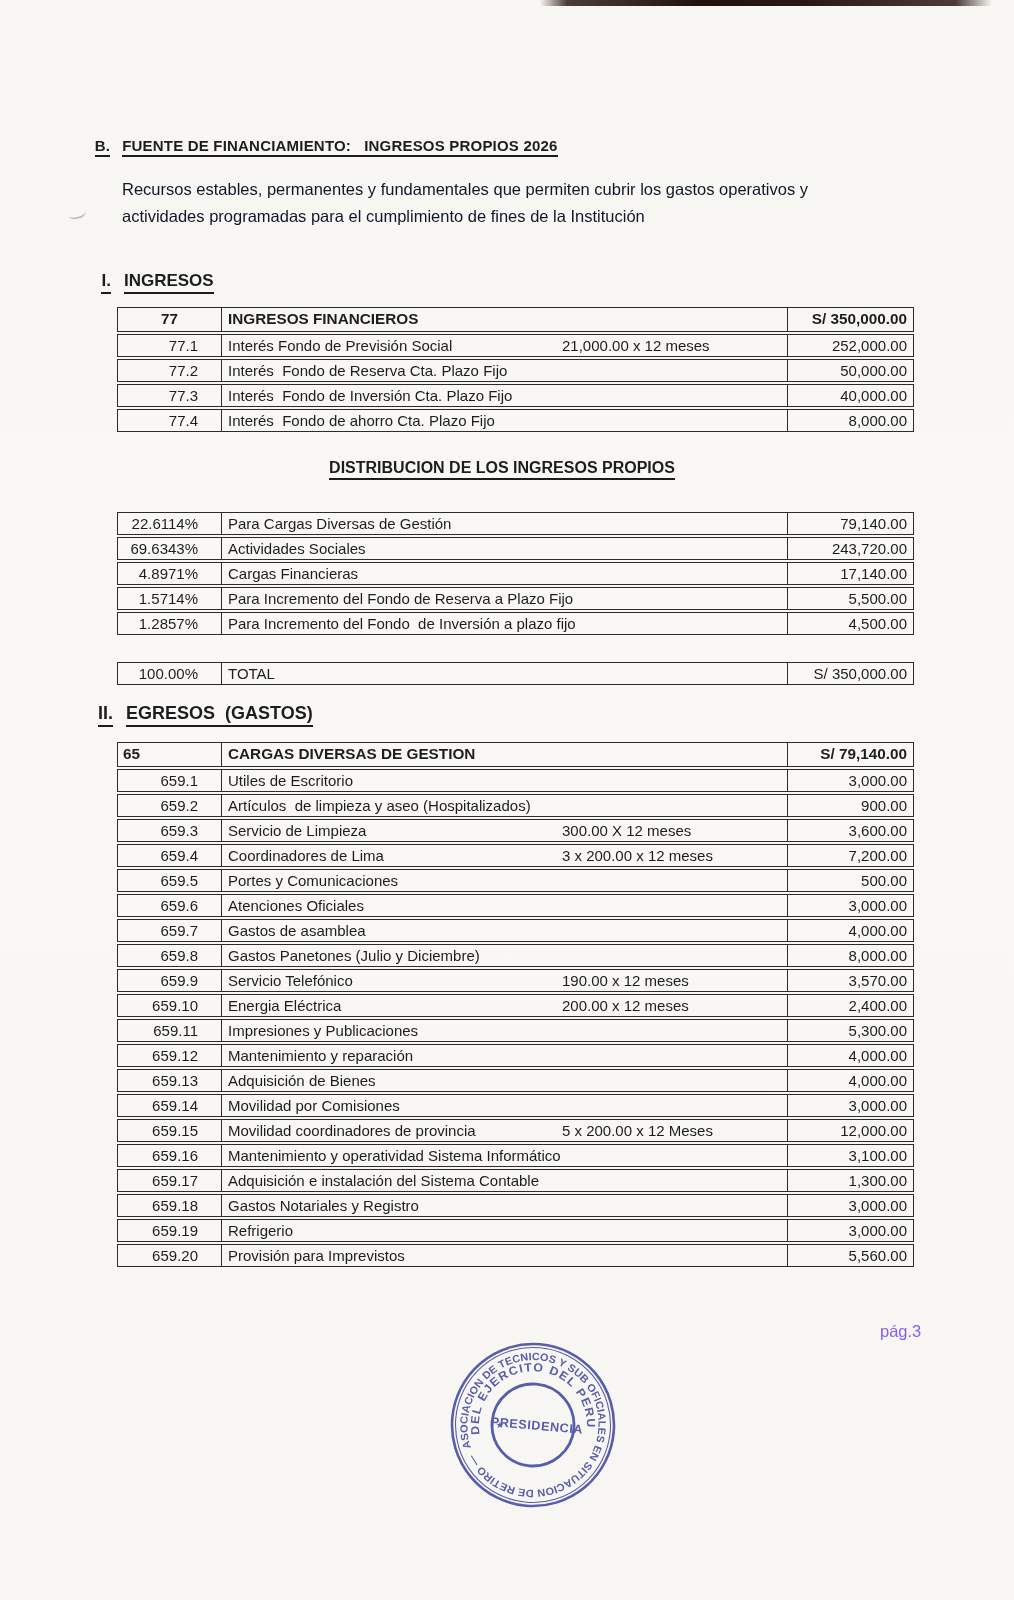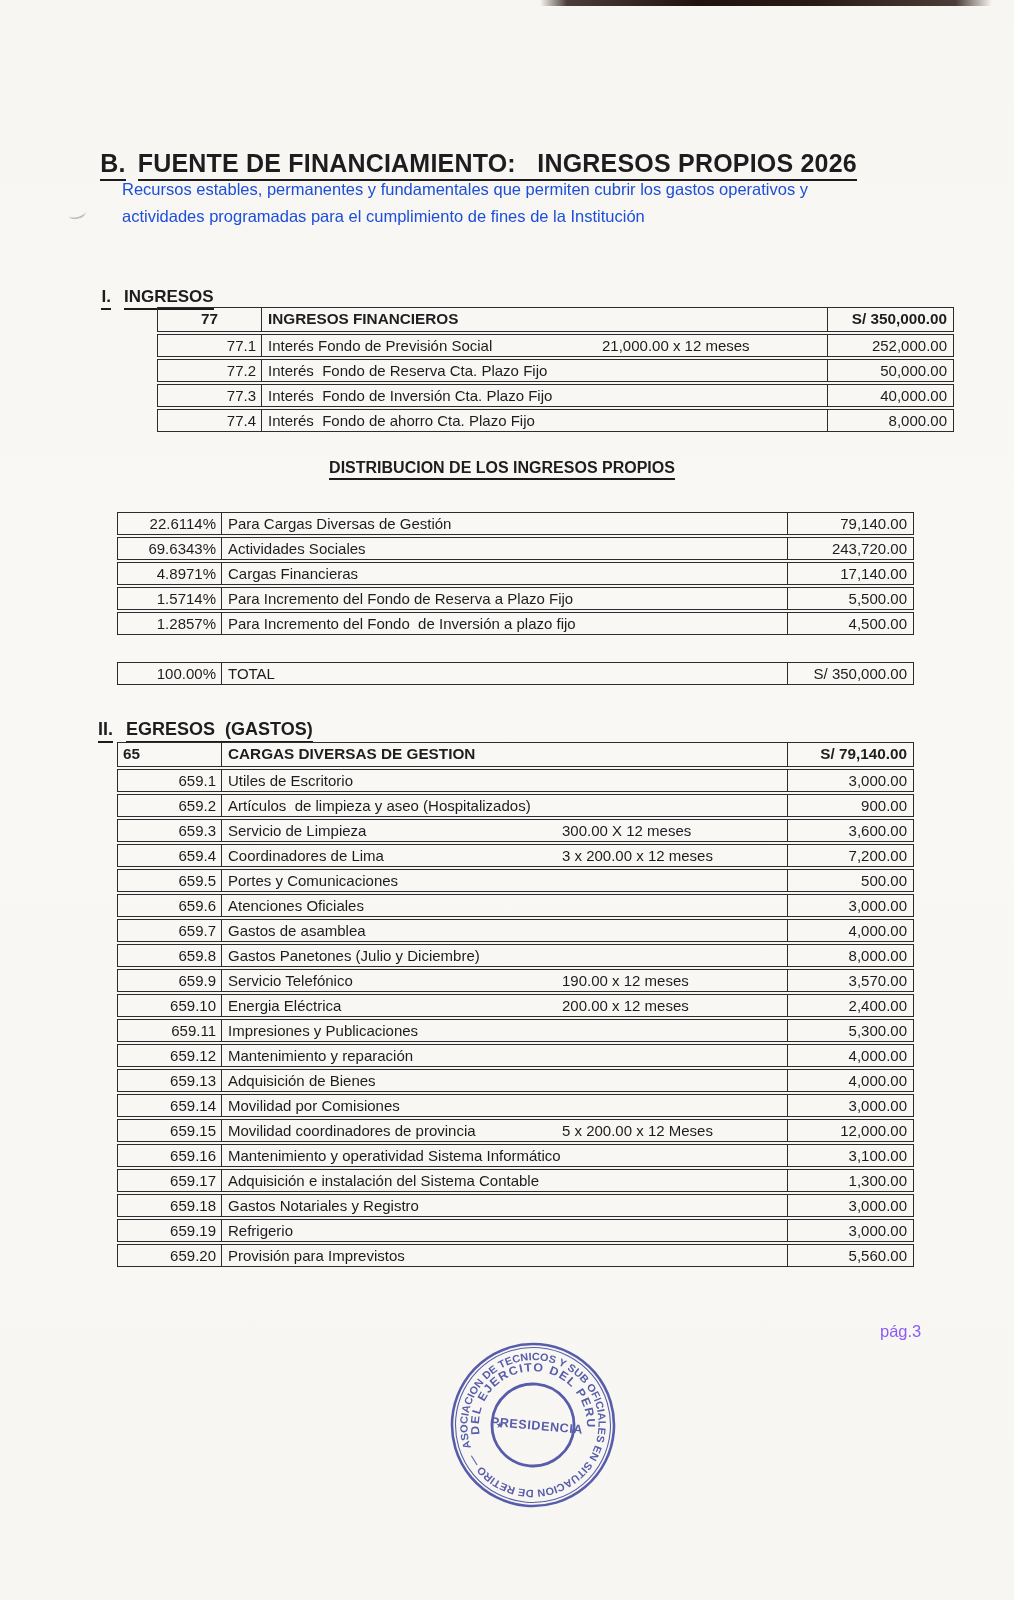--- a/index.html
+++ b/index.html
@@ -10,41 +10,41 @@
     color:#1d1d20;
   }
   .scan-bar{
     position:absolute;left:540px;top:0;width:452px;height:6px;border-radius:0 0 3px 3px;
     background:linear-gradient(to right,rgba(70,45,40,0) 0%,rgba(45,28,24,.85) 6%,#20130f 35%,#2a1a15 60%,rgba(45,28,24,.85) 92%,rgba(70,45,40,0) 100%);
   }
   .smudge{
     position:absolute;left:68px;top:208px;width:18px;height:9px;
     border-bottom:2px solid #a9a6a2;border-radius:50%;transform:rotate(-14deg);opacity:.7;
   }
-  .title-block{position:absolute;left:86px;top:120px;font-size:25px;font-weight:bold;letter-spacing:.2px;white-space:pre;}
+  .title-block{position:absolute;left:86px;top:120px;font-size:15px;font-weight:bold;letter-spacing:.2px;white-space:pre;}
   .u{display:inline-block;border-bottom:2.4px solid #1c1c1f;padding-bottom:1px;}
   .title-main{margin-left:12px;}
-  .intro{position:absolute;left:122px;top:176px;width:742px;font-size:16.5px;line-height:27px;color:#1d4ed8;}
+  .intro{position:absolute;left:122px;top:176px;width:742px;font-size:16.5px;line-height:27px;color:#0f172a;}
   .sec-head{position:absolute;font-size:17px;font-weight:bold;white-space:pre;}
   #sec1{left:92px;top:251px;}
   #sec2{left:88px;top:682px;font-size:18px;}
-  .sec-label{margin-left:13px;margin-top:16px;}
+  .sec-label{margin-left:13px;}
   .dist-title{position:absolute;left:117px;top:459px;width:770px;text-align:center;font-size:16px;font-weight:bold;}
 
   .fin-table{position:absolute;left:117px;width:797px;}
   .t-row{
     display:flex;align-items:stretch;height:23px;box-sizing:border-box;
     border:1.6px solid #2b2b30;margin-bottom:2px;font-size:15px;white-space:pre;
   }
   .t-row.head{height:24.5px;font-weight:bold;border-width:1.9px;font-size:15.3px;}
-  .c-code{width:104px;box-sizing:border-box;border-right:1.6px solid #2b2b30;display:flex;align-items:center;justify-content:flex-end;padding-right:5px;}
+  .c-code{width:104px;box-sizing:border-box;border-right:1.6px solid #2b2b30;display:flex;align-items:center;justify-content:flex-end;padding-right:23px;}
   .c-desc{flex:1;position:relative;display:flex;align-items:center;padding-left:6px;overflow:hidden;}
   .c-amt{width:126px;box-sizing:border-box;border-left:1.6px solid #2b2b30;display:flex;align-items:center;justify-content:flex-end;padding-right:6px;}
   .calc{position:absolute;left:340px;top:0;height:100%;display:flex;align-items:center;}
-  #t1{top:307px;margin-left:40px;} #t2{top:512px;} #t3{top:742px;}
+  #t1{top:307px;} #t2{top:512px;} #t3{top:742px;}
   #t1 .head .c-code{justify-content:center;padding-right:0;}
   #t3 .head .c-code{justify-content:flex-start;padding-left:5px;}
 
   .page-num{position:absolute;left:880px;top:1322px;font-size:16.5px;color:#8b5cf6;}
   .stamp-wrap{position:absolute;left:446px;top:1338px;width:174px;height:174px;transform:rotate(5deg);opacity:.9;}
 </style>
 </head>
 <body>
 
 <div class="scan-bar"></div>

